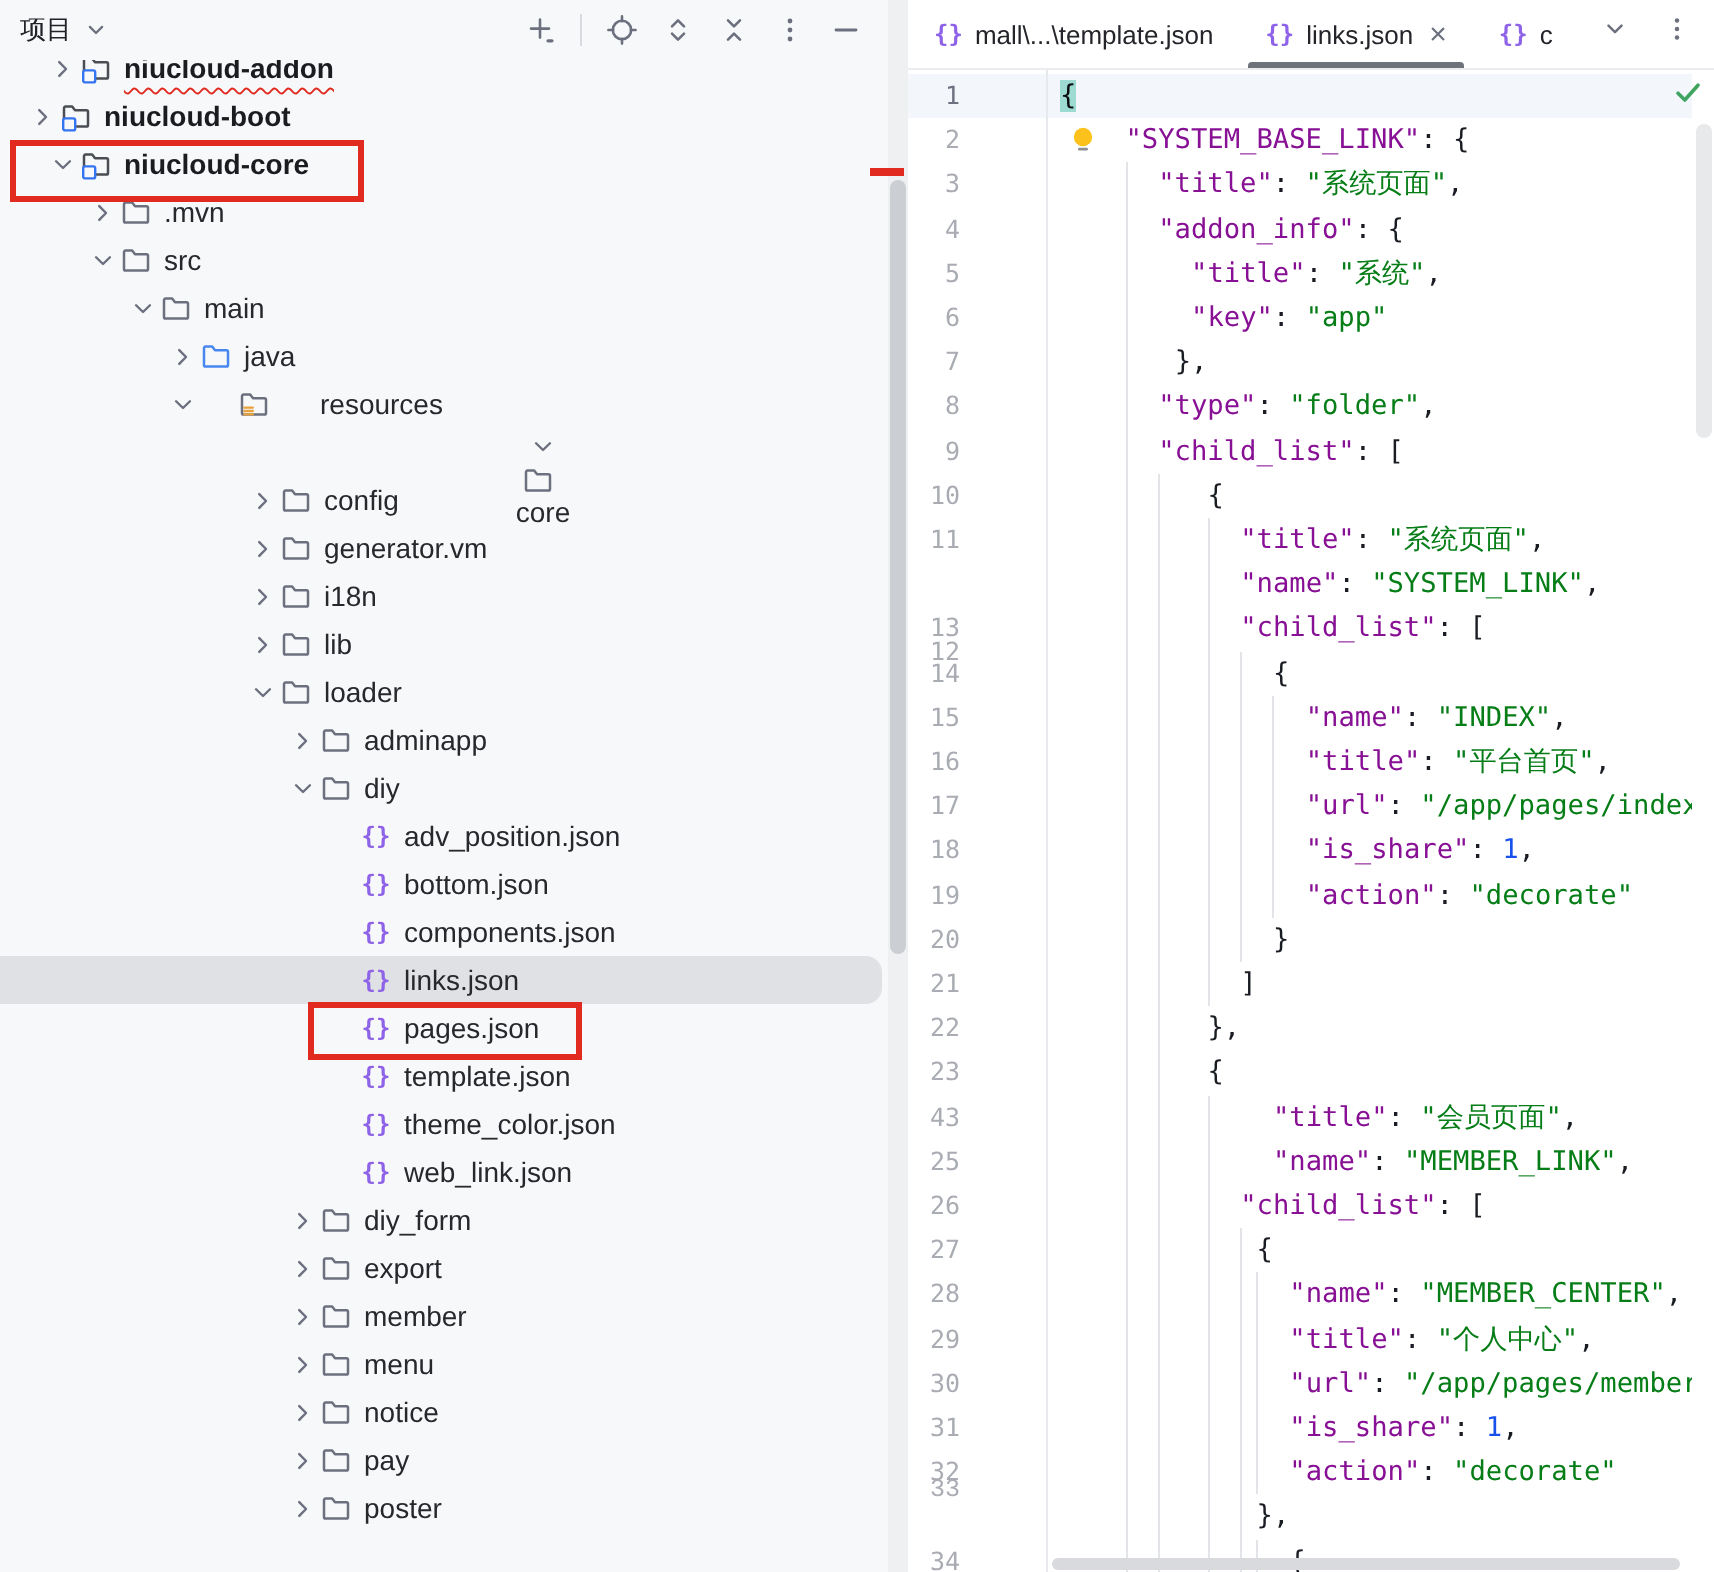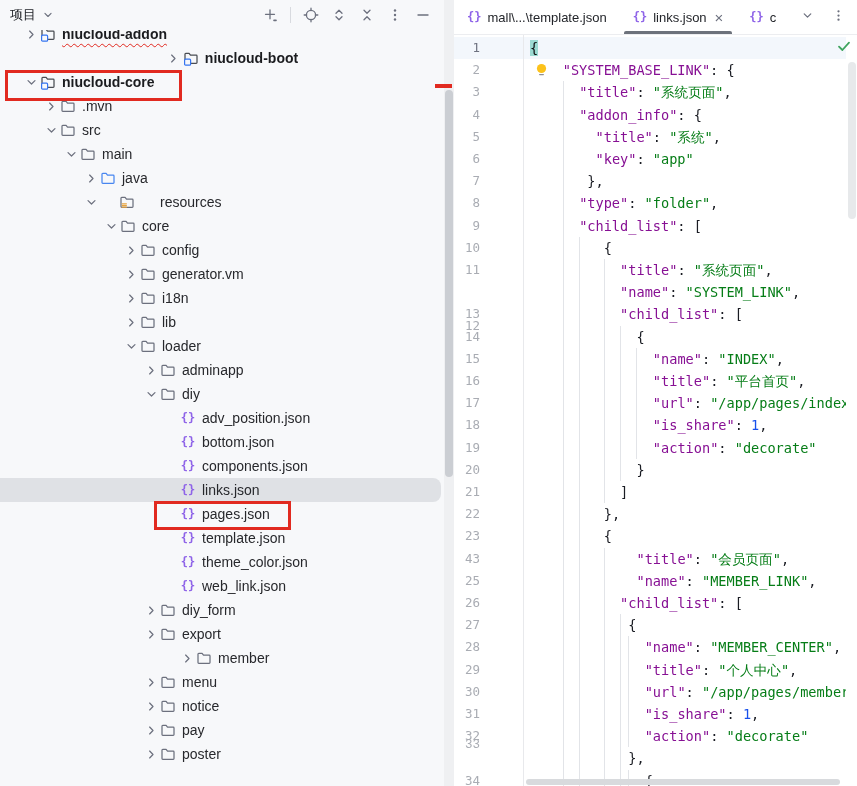--- a/index.html
+++ b/index.html
@@ -126,21 +126,21 @@
           </svg>
         </span>
         <span class="ticon">
           <svg width="16" height="16" viewBox="0 0 16 16">
             <path d="M2 4.1c0-.4.3-.8.8-.8h3.3l1.4 1.8h5.7c.4 0 .8.3.8.8v6.6c0 .4-.3.8-.8.8H2.8c-.4 0-.8-.3-.8-.8z" stroke="#4A4D53" fill="none" stroke-width="1.25" stroke-linejoin="round"></path>
             <rect x="1.6" y="9.2" width="6" height="6" rx="1" fill="#F7F8FA" stroke="#3574F0" stroke-width="1.2"></rect>
           </svg>
         </span>
         <span class="tlabel">niucloud-addon</span>
       </div>
-      <div class="trow bold" style="padding-left: 22px; justify-content: center;">
+      <div class="trow bold" style="padding-left: 12px;">
         <span class="chev">
           <svg width="15" height="15" viewBox="0 0 16 16" fill="none" stroke="#6C707E" stroke-width="1.3" stroke-linecap="round" stroke-linejoin="round">
             <path d="M6 4.3 9.6 8 6 11.7"></path>
           </svg>
         </span>
         <span class="ticon">
           <svg width="16" height="16" viewBox="0 0 16 16">
             <path d="M2 4.1c0-.4.3-.8.8-.8h3.3l1.4 1.8h5.7c.4 0 .8.3.8.8v6.6c0 .4-.3.8-.8.8H2.8c-.4 0-.8-.3-.8-.8z" stroke="#4A4D53" fill="none" stroke-width="1.25" stroke-linejoin="round"></path>
             <rect x="1.6" y="9.2" width="6" height="6" rx="1" fill="#F7F8FA" stroke="#3574F0" stroke-width="1.2"></rect>
           </svg>
@@ -220,21 +220,21 @@
           </svg>
         </span>
         <span class="ticon">
           <svg width="16" height="16" viewBox="0 0 16 16">
             <path d="M2 4.1c0-.4.3-.8.8-.8h3.3l1.4 1.8h5.7c.4 0 .8.3.8.8v6.6c0 .4-.3.8-.8.8H2.8c-.4 0-.8-.3-.8-.8z" stroke="#6C707E" fill="none" stroke-width="1.25" stroke-linejoin="round"></path>
             <path d="M3.2 9.8h4.2M3.2 11.5h4.2M3.2 13.2h4.2" stroke="#E8A33D" stroke-width="1.2" stroke-linecap="round"></path>
           </svg>
         </span>
         <span class="tlabel">resources</span>
       </div>
-      <div class="trow" style="padding-left: 102px;">
+      <div class="trow" style="padding-left: 102px; flex-direction: column;">
         <span class="chev">
           <svg width="15" height="15" viewBox="0 0 16 16" fill="none" stroke="#6C707E" stroke-width="1.3" stroke-linecap="round" stroke-linejoin="round">
             <path d="M4.3 6 8 9.6 11.7 6"></path>
           </svg>
         </span>
         <span class="ticon">
           <svg width="16" height="16" viewBox="0 0 16 16">
             <path d="M2 4.1c0-.4.3-.8.8-.8h3.3l1.4 1.8h5.7c.4 0 .8.3.8.8v6.6c0 .4-.3.8-.8.8H2.8c-.4 0-.8-.3-.8-.8z" stroke="#6C707E" fill="none" stroke-width="1.25" stroke-linejoin="round"></path>
           </svg>
         </span>
@@ -406,21 +406,21 @@
             <path d="M6 4.3 9.6 8 6 11.7"></path>
           </svg>
         </span>
         <span class="ticon">
           <svg width="16" height="16" viewBox="0 0 16 16">
             <path d="M2 4.1c0-.4.3-.8.8-.8h3.3l1.4 1.8h5.7c.4 0 .8.3.8.8v6.6c0 .4-.3.8-.8.8H2.8c-.4 0-.8-.3-.8-.8z" stroke="#6C707E" fill="none" stroke-width="1.25" stroke-linejoin="round"></path>
           </svg>
         </span>
         <span class="tlabel">export</span>
       </div>
-      <div class="trow" style="padding-left: 142px; margin-left: 36px;">
+      <div class="trow" style="padding-left: 142px;">
         <span class="chev">
           <svg width="15" height="15" viewBox="0 0 16 16" fill="none" stroke="#6C707E" stroke-width="1.3" stroke-linecap="round" stroke-linejoin="round">
             <path d="M6 4.3 9.6 8 6 11.7"></path>
           </svg>
         </span>
         <span class="ticon">
           <svg width="16" height="16" viewBox="0 0 16 16">
             <path d="M2 4.1c0-.4.3-.8.8-.8h3.3l1.4 1.8h5.7c.4 0 .8.3.8.8v6.6c0 .4-.3.8-.8.8H2.8c-.4 0-.8-.3-.8-.8z" stroke="#6C707E" fill="none" stroke-width="1.25" stroke-linejoin="round"></path>
           </svg>
         </span>

